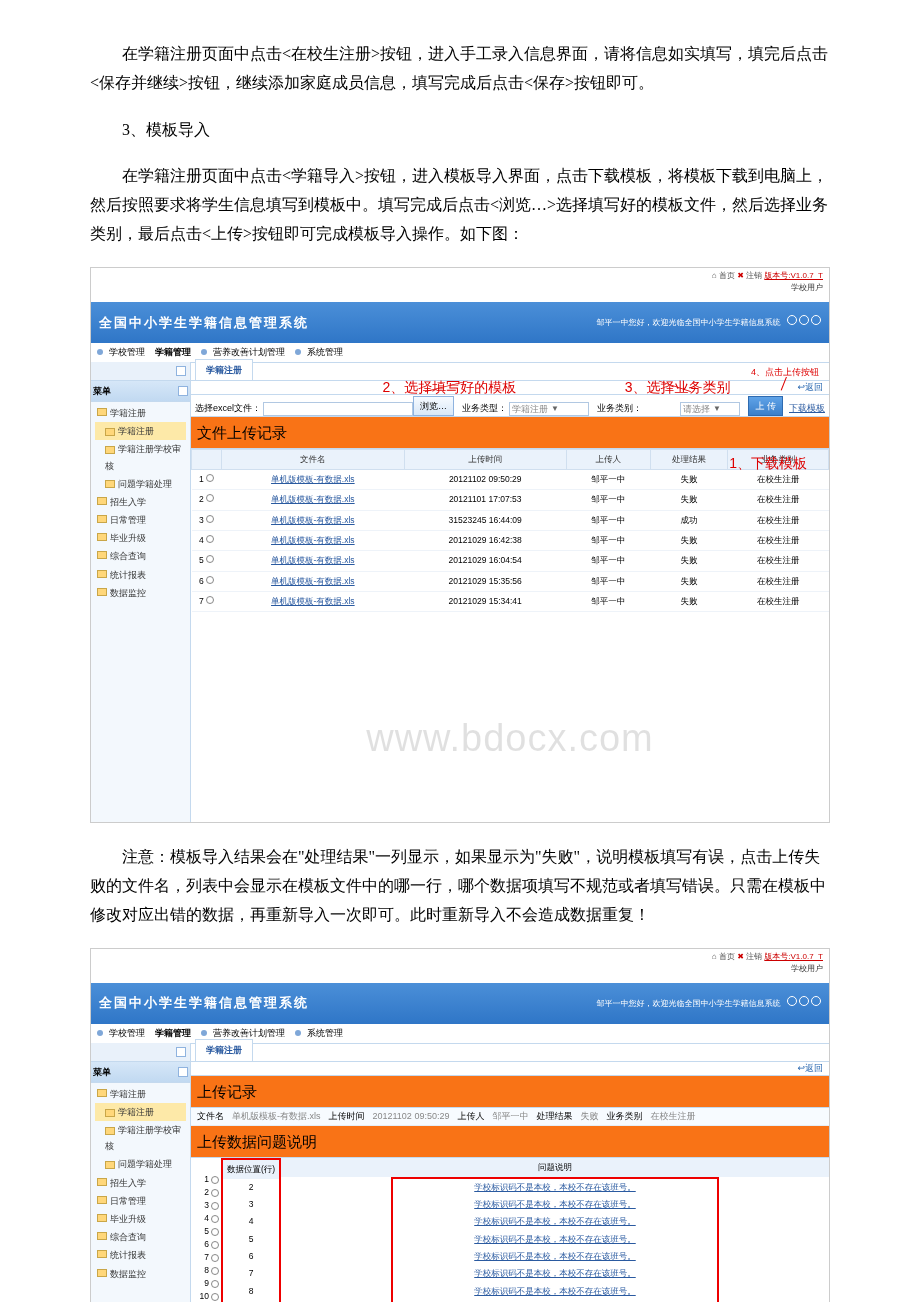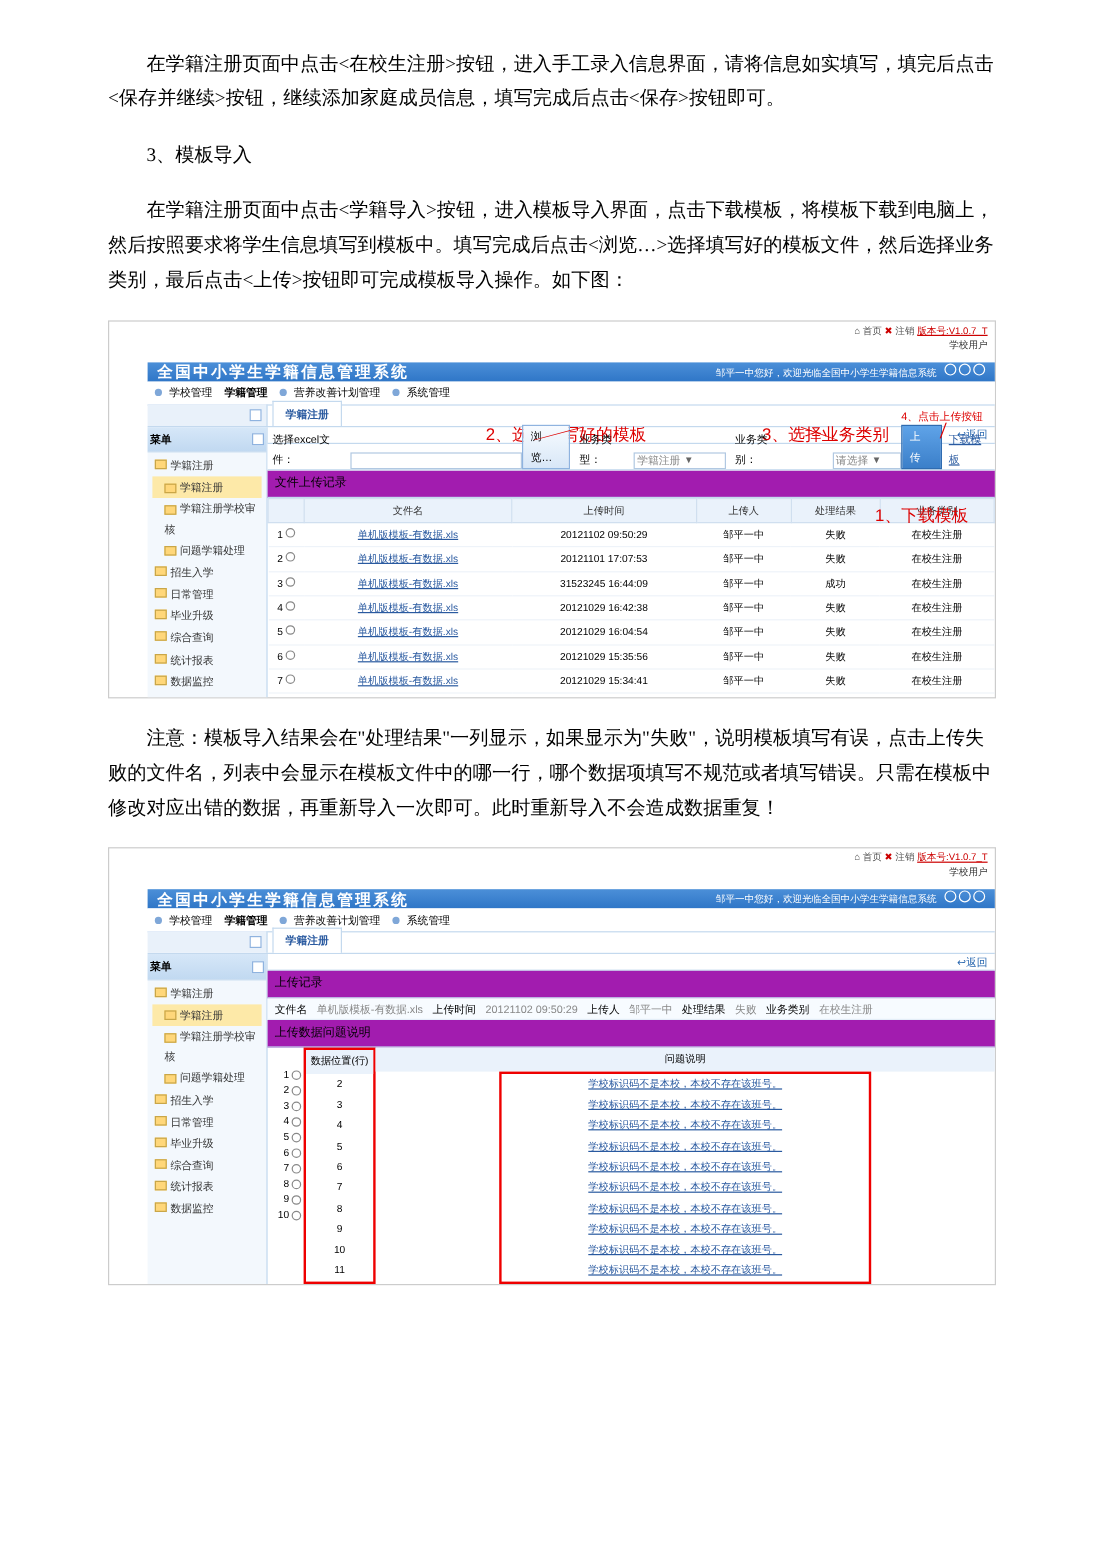--- a/index.html
+++ b/index.html
@@ -1,24 +1,24 @@
 <!DOCTYPE html>
 <html><head>
   <meta charset="utf-8">
   <style>
     * { box-sizing: border-box; margin: 0; padding: 0; }
     body { font-family: "SimSun", "宋体", serif; font-size: 16px; line-height: 1.8; color: #000; background: #fff; padding: 40px 90px; width: 920px; }
     .para { margin-bottom: 18px; text-indent: 2em; }
-    .screenshot-box { margin: 10px 0 20px 0; border: 1px solid #ccc; font-family: "Microsoft YaHei", sans-serif; font-size: 9px; position: relative; padding-left: 32px; }
+    .screenshot-box { margin: 10px 0 20px 0; border: 1px solid #ccc; font-family: "Microsoft YaHei", sans-serif; font-size: 9px; position: relative; }
     .topbar { height: 34px; display: flex; justify-content: space-between; align-items: flex-start; padding: 2px 6px; }
     .topbar-right { text-align: right; font-size: 8px; line-height: 12px; }
     .toplinks { color: #555; }
     .ver { color: #c00; text-decoration: underline; }
     .schoollabel { color: #333; }
-    .titlebar { background: linear-gradient(180deg,#4b8fd8,#2f76c7); height: 16px; display: flex; align-items: center; justify-content: space-between; padding: 0 8px; }
+    .titlebar { background: linear-gradient(180deg,#4b8fd8,#2f76c7); height: 41px; display: flex; align-items: center; justify-content: space-between; padding: 0 8px; }
     .systitle { color: #fff; font-size: 13px; font-weight: bold; letter-spacing: 2px; }
     .welcome { color: #fff; font-size: 8px; }
     .circles { display: inline-flex; gap: 2px; margin-left: 4px; }
     .circle { width: 10px; height: 10px; border: 1px solid #fff; border-radius: 50%; display: inline-block; }
     .menurow { height: 20px; background: #fff; border-bottom: 1px solid #c4d9ee; display: flex; align-items: center; font-size: 9px; gap: 4px; padding: 0 6px; }
     .bullet { display: inline-block; width: 6px; height: 6px; border-radius: 50%; background: #7fa7d8; margin-right: 2px; }
     .tabrow { display: flex; height: 18px; border-bottom: 1px solid #c4d9ee; align-items: flex-end; }
     .tabhandle { width: 100px; height: 18px; background: #e9f1fa; border-right: 1px solid #c4d9ee; display:flex; align-items:center; justify-content:flex-end; padding-right:4px; }
     .tabhandle .sq { display:inline-block; width:10px; height:10px; border:1px solid #8fb3df; background:#fff; }
     .tab-active { font-weight: bold; color: #2a5aa0; padding: 2px 10px; background: #fff; border: 1px solid #c4d9ee; border-bottom: none; margin-left: 4px; font-size: 9px; }
@@ -35,21 +35,21 @@
     .tree-group::before { content:""; display:inline-block; width:8px; height:6px; background:#ffd77a; border:1px solid #c9a648; margin-right:3px; }
     .content { flex: 1; position: relative; }
     .toolbar { height: 22px; background: #fff; border-bottom: 1px solid #c4d9ee; display: flex; align-items: flex-end; font-size: 9px; padding: 0 4px; position: relative; }
     .annot-top { position: absolute; color: #d00; font-size: 14px; }
     .toolbar .lbl { margin-right: 2px; }
     .textbox { border: 1px solid #b1c8e2; height: 14px; background: #fff; }
     .btn { border: 1px solid #8fb3df; background: linear-gradient(#f7fbff,#d8e7f7); padding: 1px 6px; font-size: 9px; cursor: pointer; }
     .btn.blue { background: linear-gradient(#5fa3e8,#3b7fc9); color:#fff; border-color:#2f6bb0; }
     .dropdown { border: 1px solid #b1c8e2; height: 14px; background: #fff; display: inline-flex; align-items: center; padding: 0 2px; }
     .dropdown .arrow { margin-left: 3px; font-size: 8px; color: #666; }
-    .section-title { background: #a21caf; padding: 2px 6px; font-size: 10px; border-bottom: 1px solid #c4d9ee; }
+    .section-title { background: #f97316; padding: 2px 6px; font-size: 15px; border-bottom: 1px solid #c4d9ee; }
     table.grid { width: 100%; border-collapse: collapse; font-size: 8.5px; }
     table.grid th { background: #eaf2fb; border: 1px solid #d0dfef; padding: 2px; font-weight: normal; color: #333; }
     table.grid td { border-bottom: 1px solid #eef3f9; padding: 2px 4px; text-align: center; }
     .link { color: #2a5aa0; text-decoration: underline; }
     .watermark { position: absolute; left: 50%; top: 60%; transform: translate(-50%, -50%); font-size: 38px; color: rgba(0,0,0,0.12); font-family: Arial, sans-serif; pointer-events: none; letter-spacing: 1px; }
     .pager { border-top: 1px solid #c4d9ee; height: 18px; display: flex; align-items: center; justify-content: space-between; font-size: 8.5px; padding: 0 6px; background:#f7fbff; }
     .pager .navbtn { padding: 0 2px; color: #8aa9cf; }
     .whitespace { height: 210px; position: relative; background: #fff; }
     .rowline { background:#f7fbff; border-bottom:1px solid #e4eef8; height:18px; display:flex; align-items:center; font-size:9px; padding:0 6px; }
     .redbox { border: 2px solid #e00; }
@@ -214,20 +214,23 @@
             <tr>
               <td>7 <span class="radio"></span></td>
   <td><span class="link">单机版模板-有数据.xls</span></td>
   <td>20121029 15:34:41</td>
               <td>邹平一中</td>
               <td>失败</td>
               <td>在校生注册</td>
             </tr>
           </tbody>
       </table>
+      <div class="whitespace">
+        <div class="watermark">www.bdocx.com</div>
+      </div>
       <svg class="arrows" viewBox="0 0 600 60" preserveAspectRatio="none" style="height:40px; top:-4px;">
         <path class="callout-arrow-line" d="M 260 6 L 220 22"></path>
         <path class="callout-arrow-line" d="M 440 6 L 470 22"></path>
         <path class="callout-arrow-line" d="M 560 0 L 555 20"></path>
       </svg>
     </div>
   </div>
 </div>
 
 <p class="para">注意：模板导入结果会在"处理结果"一列显示，如果显示为"失败"，说明模板填写有误，点击上传失败的文件名，列表中会显示在模板文件中的哪一行，哪个数据项填写不规范或者填写错误。只需在模板中修改对应出错的数据，再重新导入一次即可。此时重新导入不会造成数据重复！</p>

